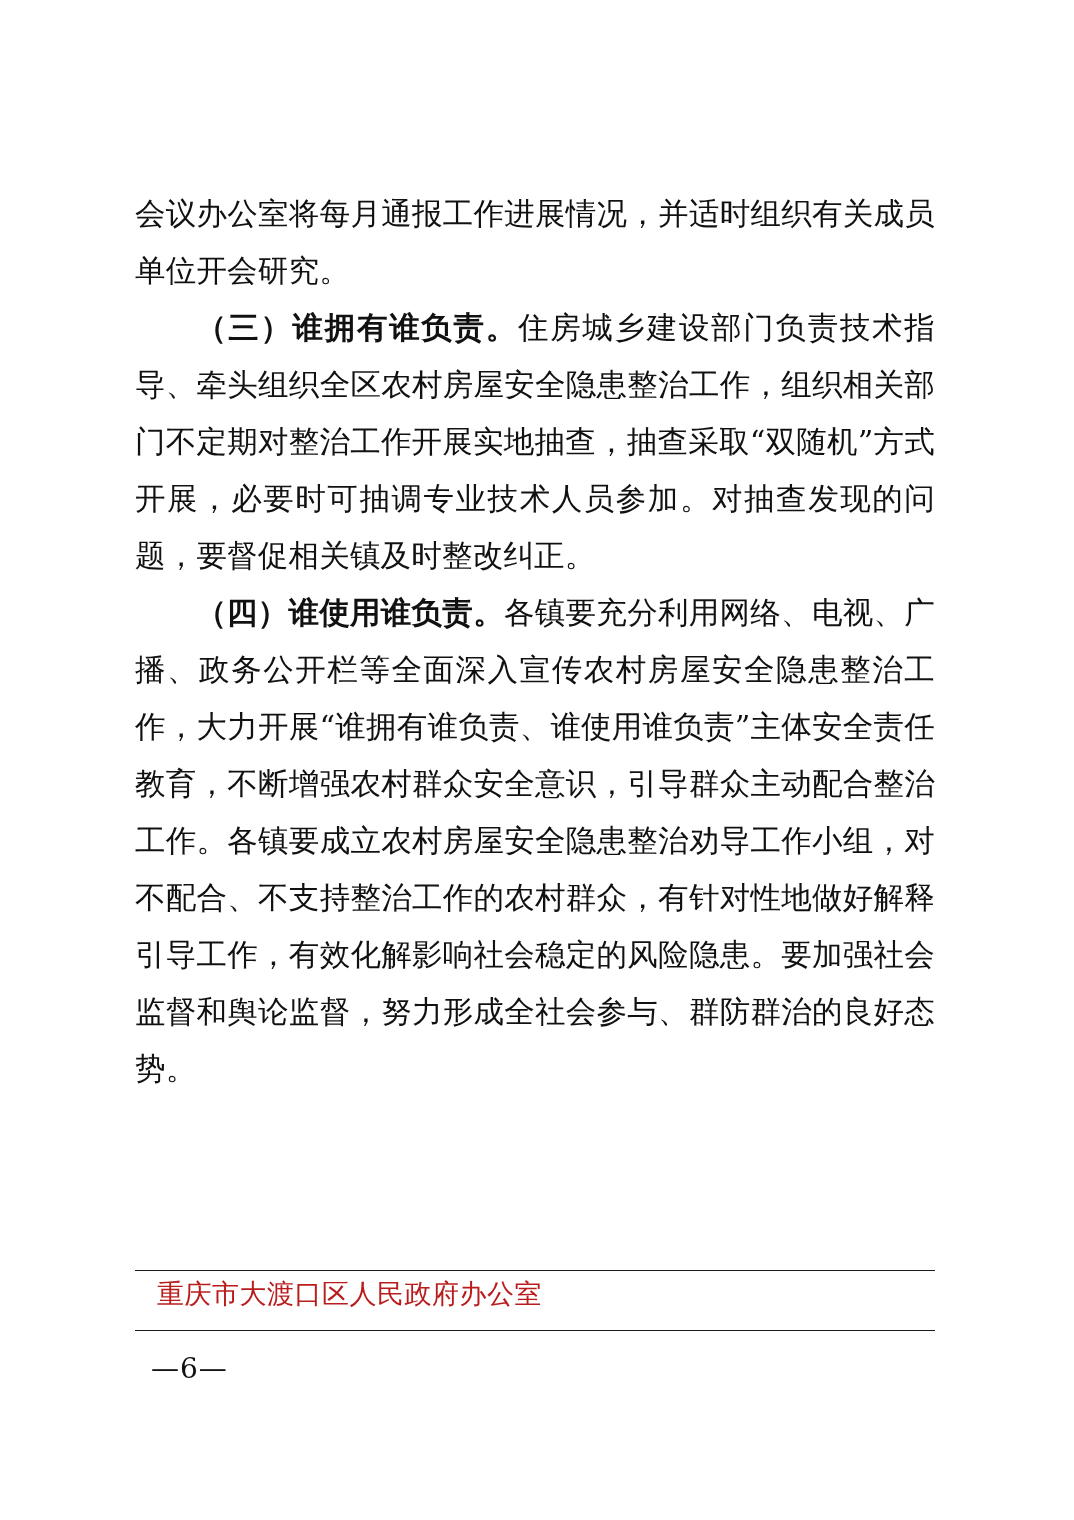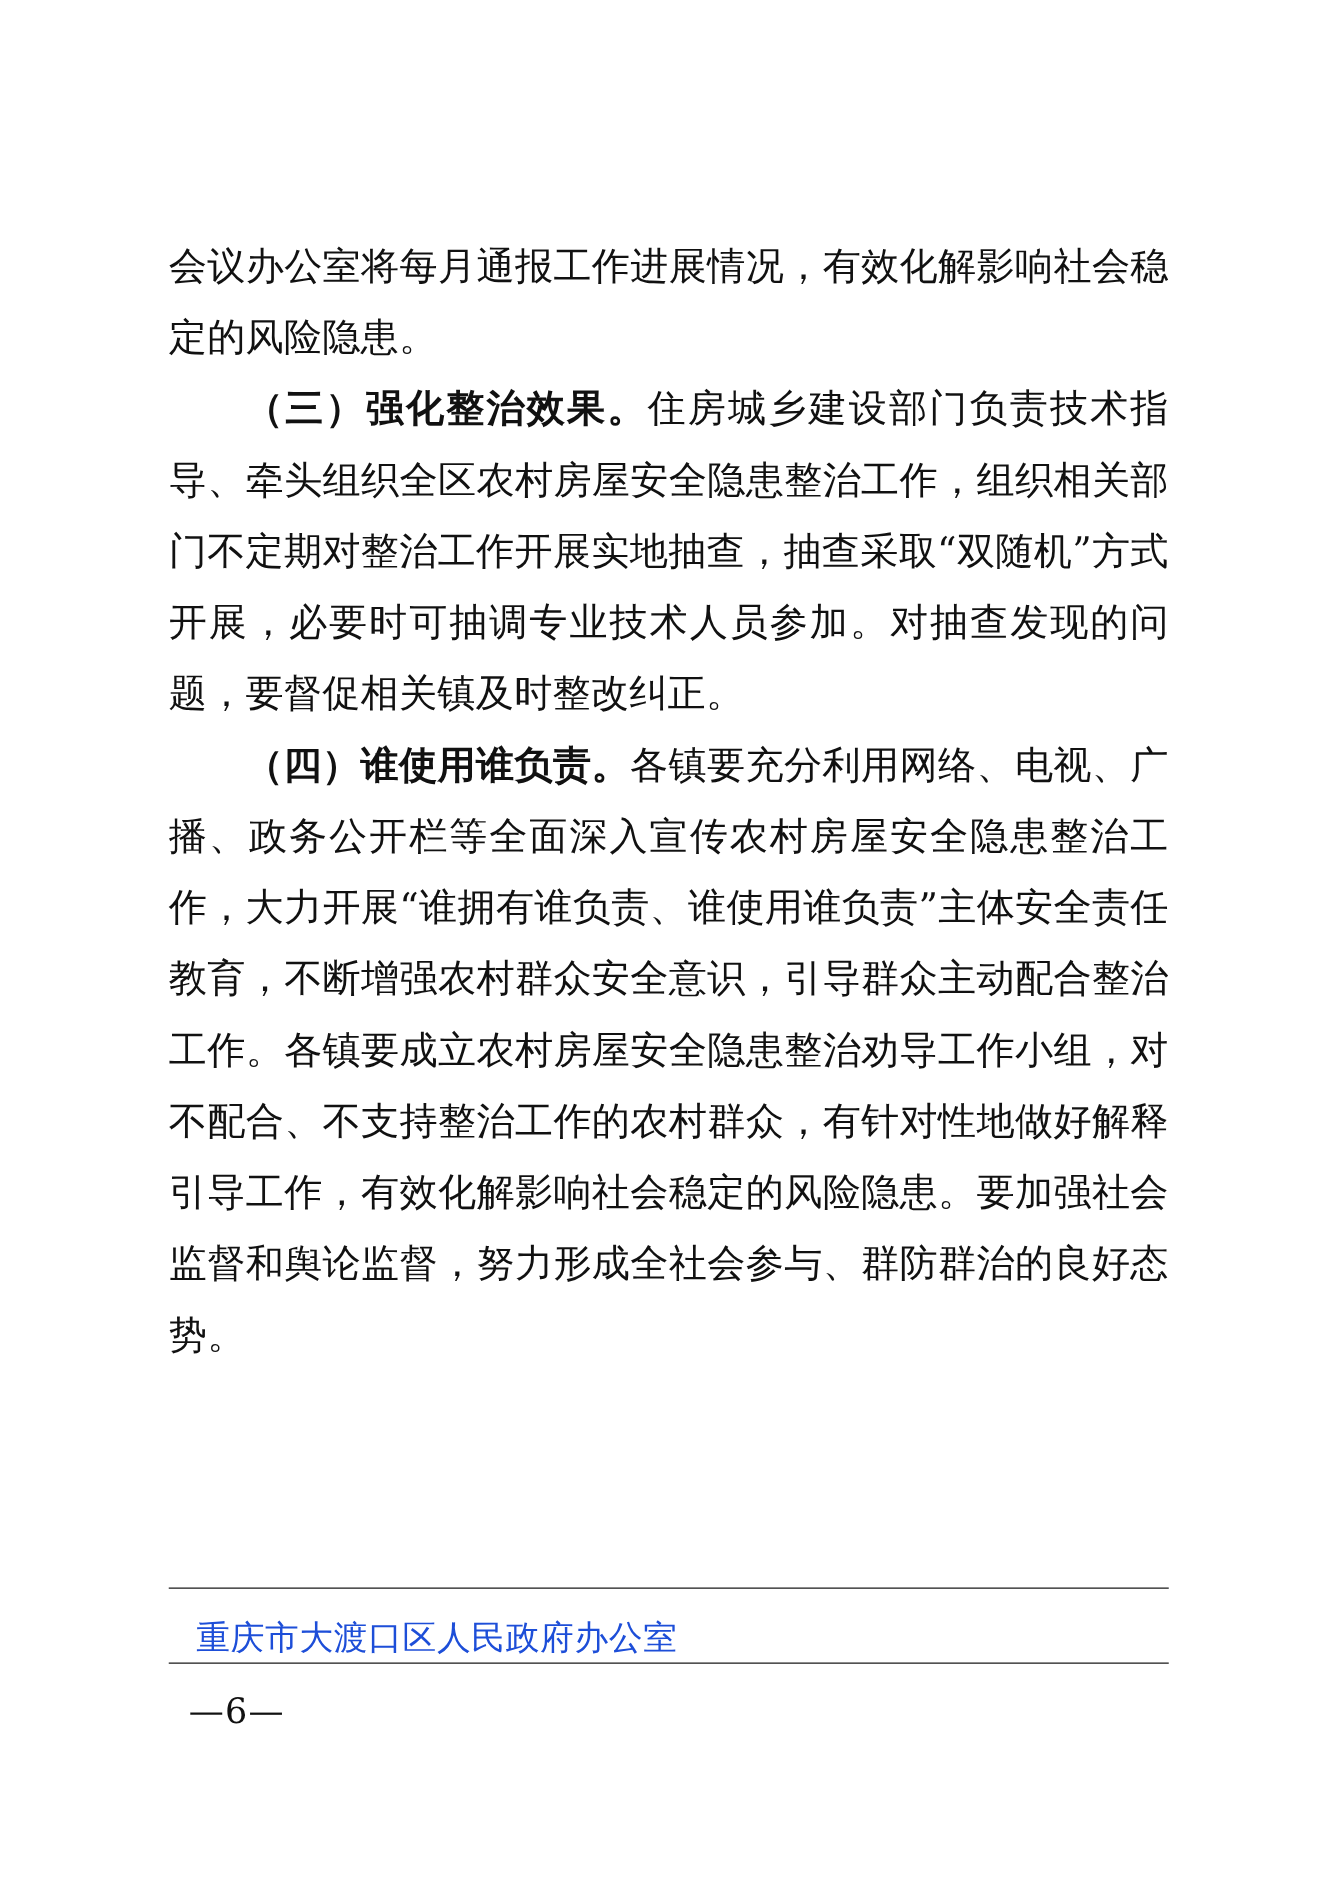--- a/index.html
+++ b/index.html
@@ -57,25 +57,25 @@
     height: 0;
     border-top: 1.6px solid #1a1a1a;
   }
   .footer-row {
     position: absolute;
     left: 135px;
     top: 1276px;
     width: 800px;
     height: 52px;
     display: flex;
-    align-items: flex-end;
+    align-items: flex-start;
     justify-content: space-between;
     font-size: 27px;
     letter-spacing: 0.5px;
-    color: #1d4ed8;
+    color: #b91c1c;
   }
   .footer-left {
     padding-left: 22px;
   }
   .footer-right {
     padding-right: 8px;
     letter-spacing: 1px;
   }
   .page-number {
     position: absolute;
@@ -90,25 +90,25 @@
   }
 </style>
 </head>
 <body>
 
 <div class="page">
 
   <div class="content">
 
     <p class="para">
-      <span>会议办公室将每月通报工作进展情况，有效化解影响社会稳定的风险隐患。</span>
+      <span>会议办公室将每月通报工作进展情况，并适时组织有关成员单位开会研究。</span>
     </p>
 
     <p class="para indent">
-      <span class="bold-head">（三）强化整治效果。</span><span>住房城乡建设部门负责技术指导、牵头组织全区农村房屋安全隐患整治工作，组织相关部门不定期对整治工作开展实地抽查，抽查采取“双随机”方式开展，必要时可抽调专业技术人员参加。对抽查发现的问题，要督促相关镇及时整改纠正。</span>
+      <span class="bold-head">（三）谁拥有谁负责。</span><span>住房城乡建设部门负责技术指导、牵头组织全区农村房屋安全隐患整治工作，组织相关部门不定期对整治工作开展实地抽查，抽查采取“双随机”方式开展，必要时可抽调专业技术人员参加。对抽查发现的问题，要督促相关镇及时整改纠正。</span>
     </p>
 
     <p class="para indent">
       <span class="bold-head">（四）谁使用谁负责。</span><span>各镇要充分利用网络、电视、广播、政务公开栏等全面深入宣传农村房屋安全隐患整治工作，大力开展“谁拥有谁负责、谁使用谁负责”主体安全责任教育，不断增强农村群众安全意识，引导群众主动配合整治工作。各镇要成立农村房屋安全隐患整治劝导工作小组，对不配合、不支持整治工作的农村群众，有针对性地做好解释引导工作，有效化解影响社会稳定的风险隐患。要加强社会监督和舆论监督，努力形成全社会参与、群防群治的良好态势。</span>
     </p>
 
   </div>
 
   <div class="footer-rule-top"></div>
 

